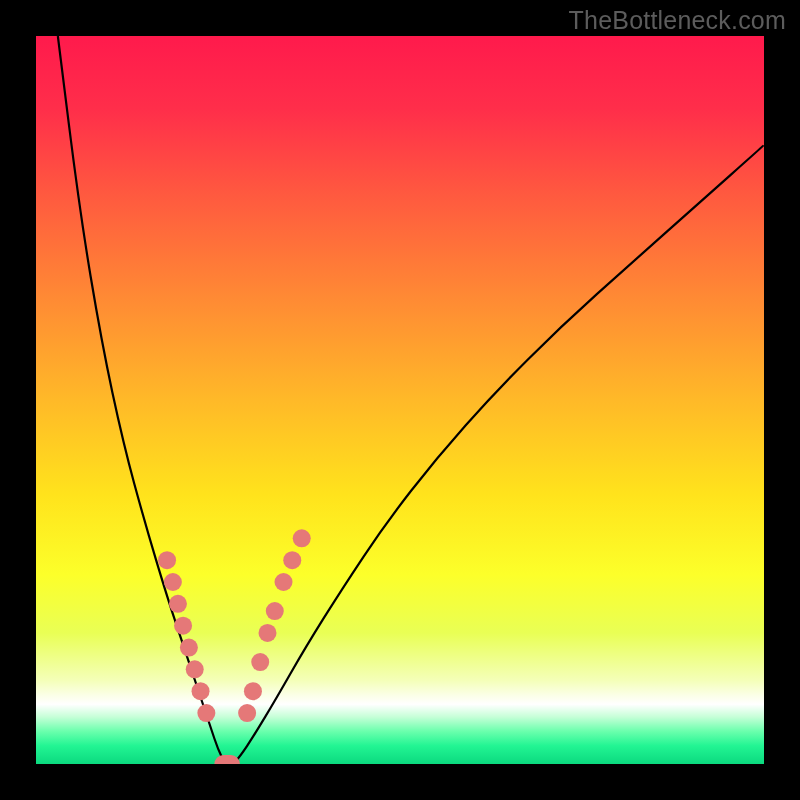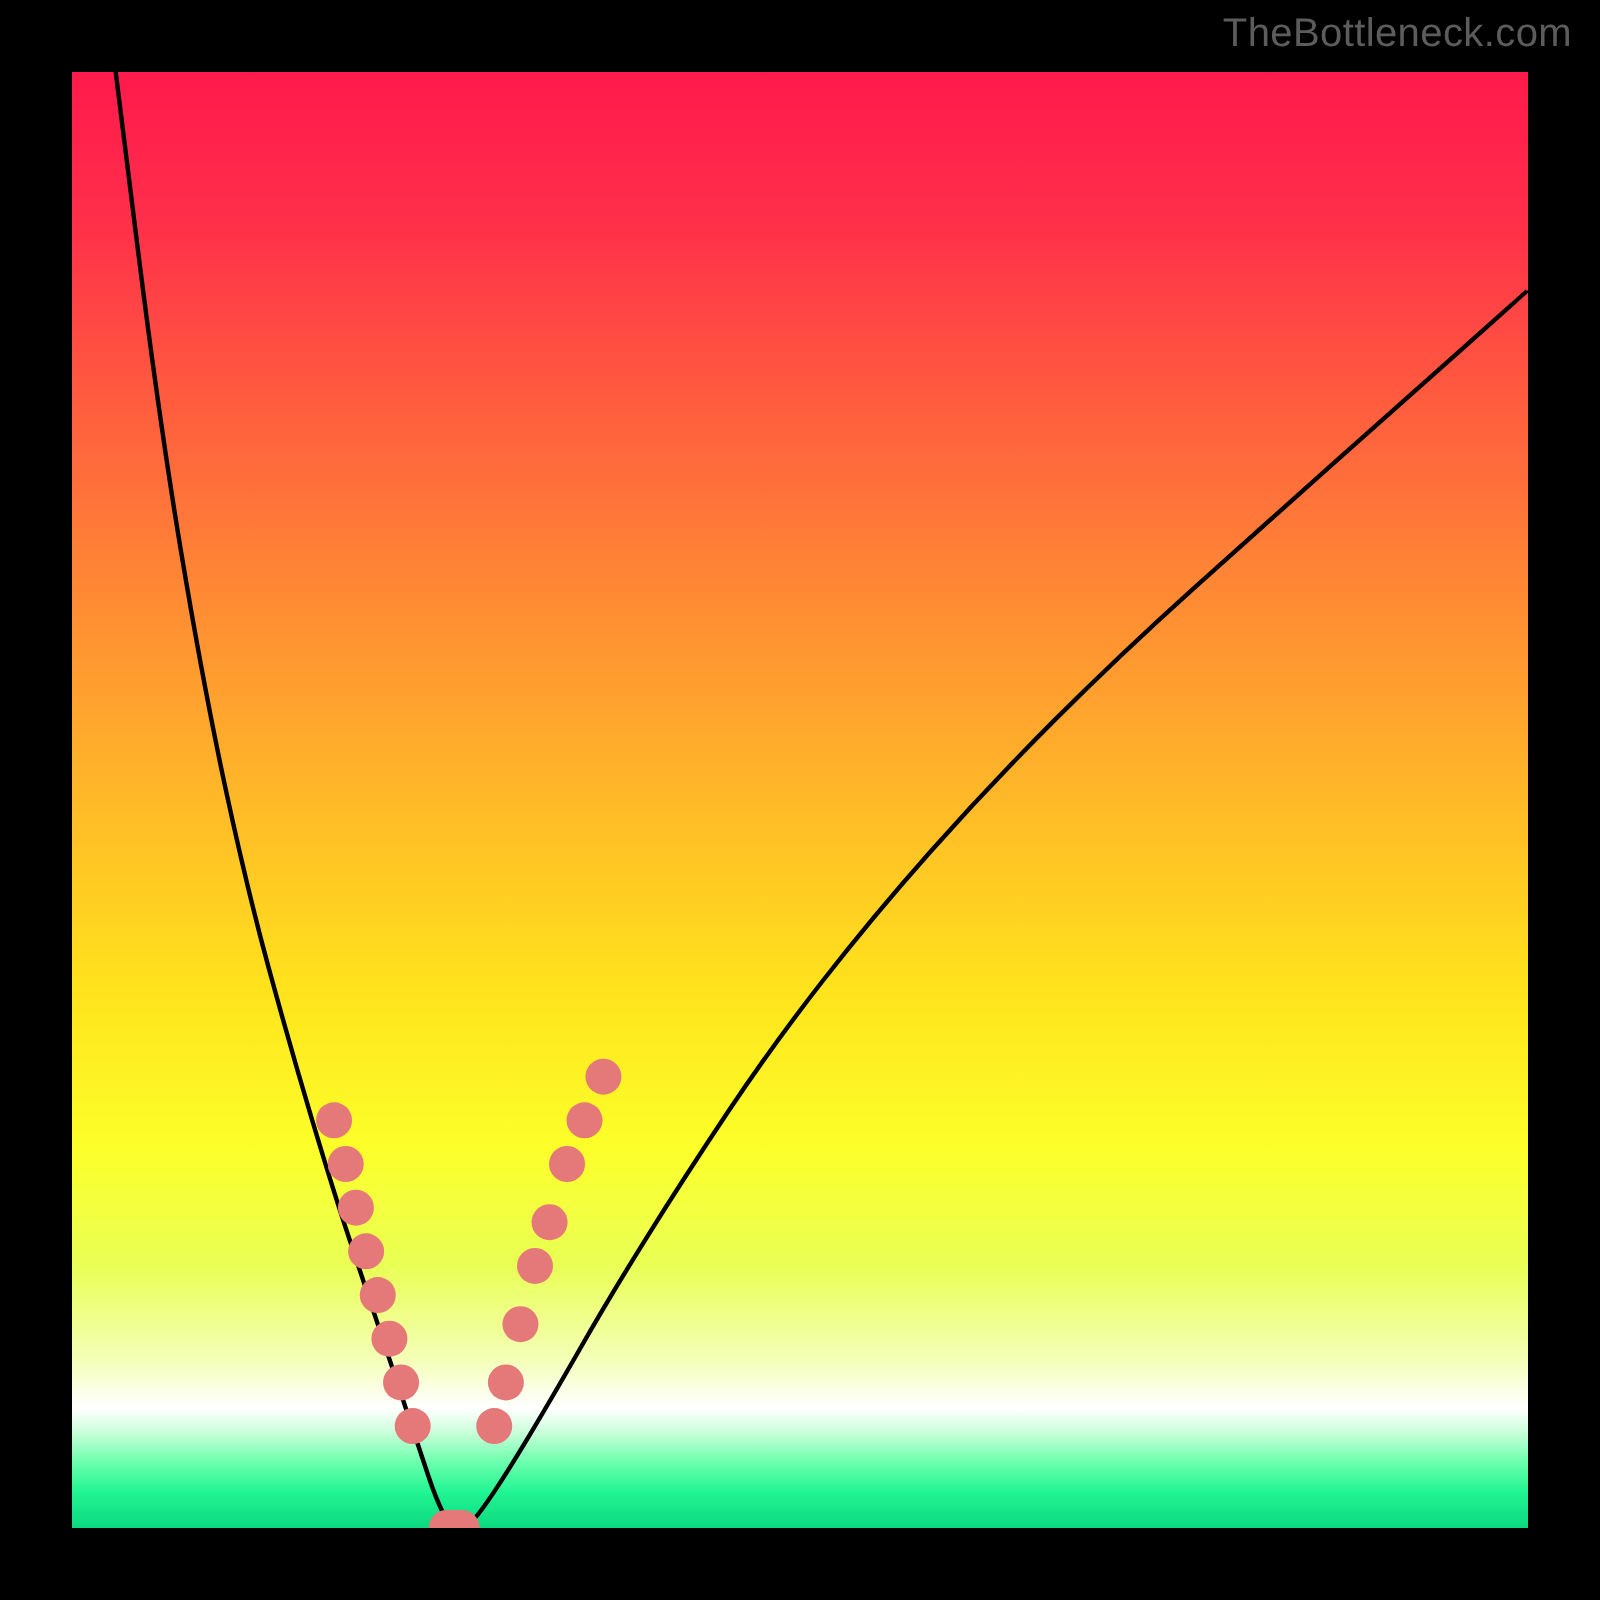--- a/index.html
+++ b/index.html
@@ -24,21 +24,21 @@
     left: 36px;
     top: 36px;
     width: 728px;
     height: 728px;
   }
   .watermark {
     position: absolute;
     top: 6px;
     right: 14px;
     color: #5c5c5c;
-    font-size: 20px;
+    font-size: 25px;
     font-weight: 400;
     letter-spacing: 0.2px;
     user-select: none;
   }
 </style>
 </head>
 <body>
 
 <div class="frame">
   <div class="watermark">TheBottleneck.com</div>

